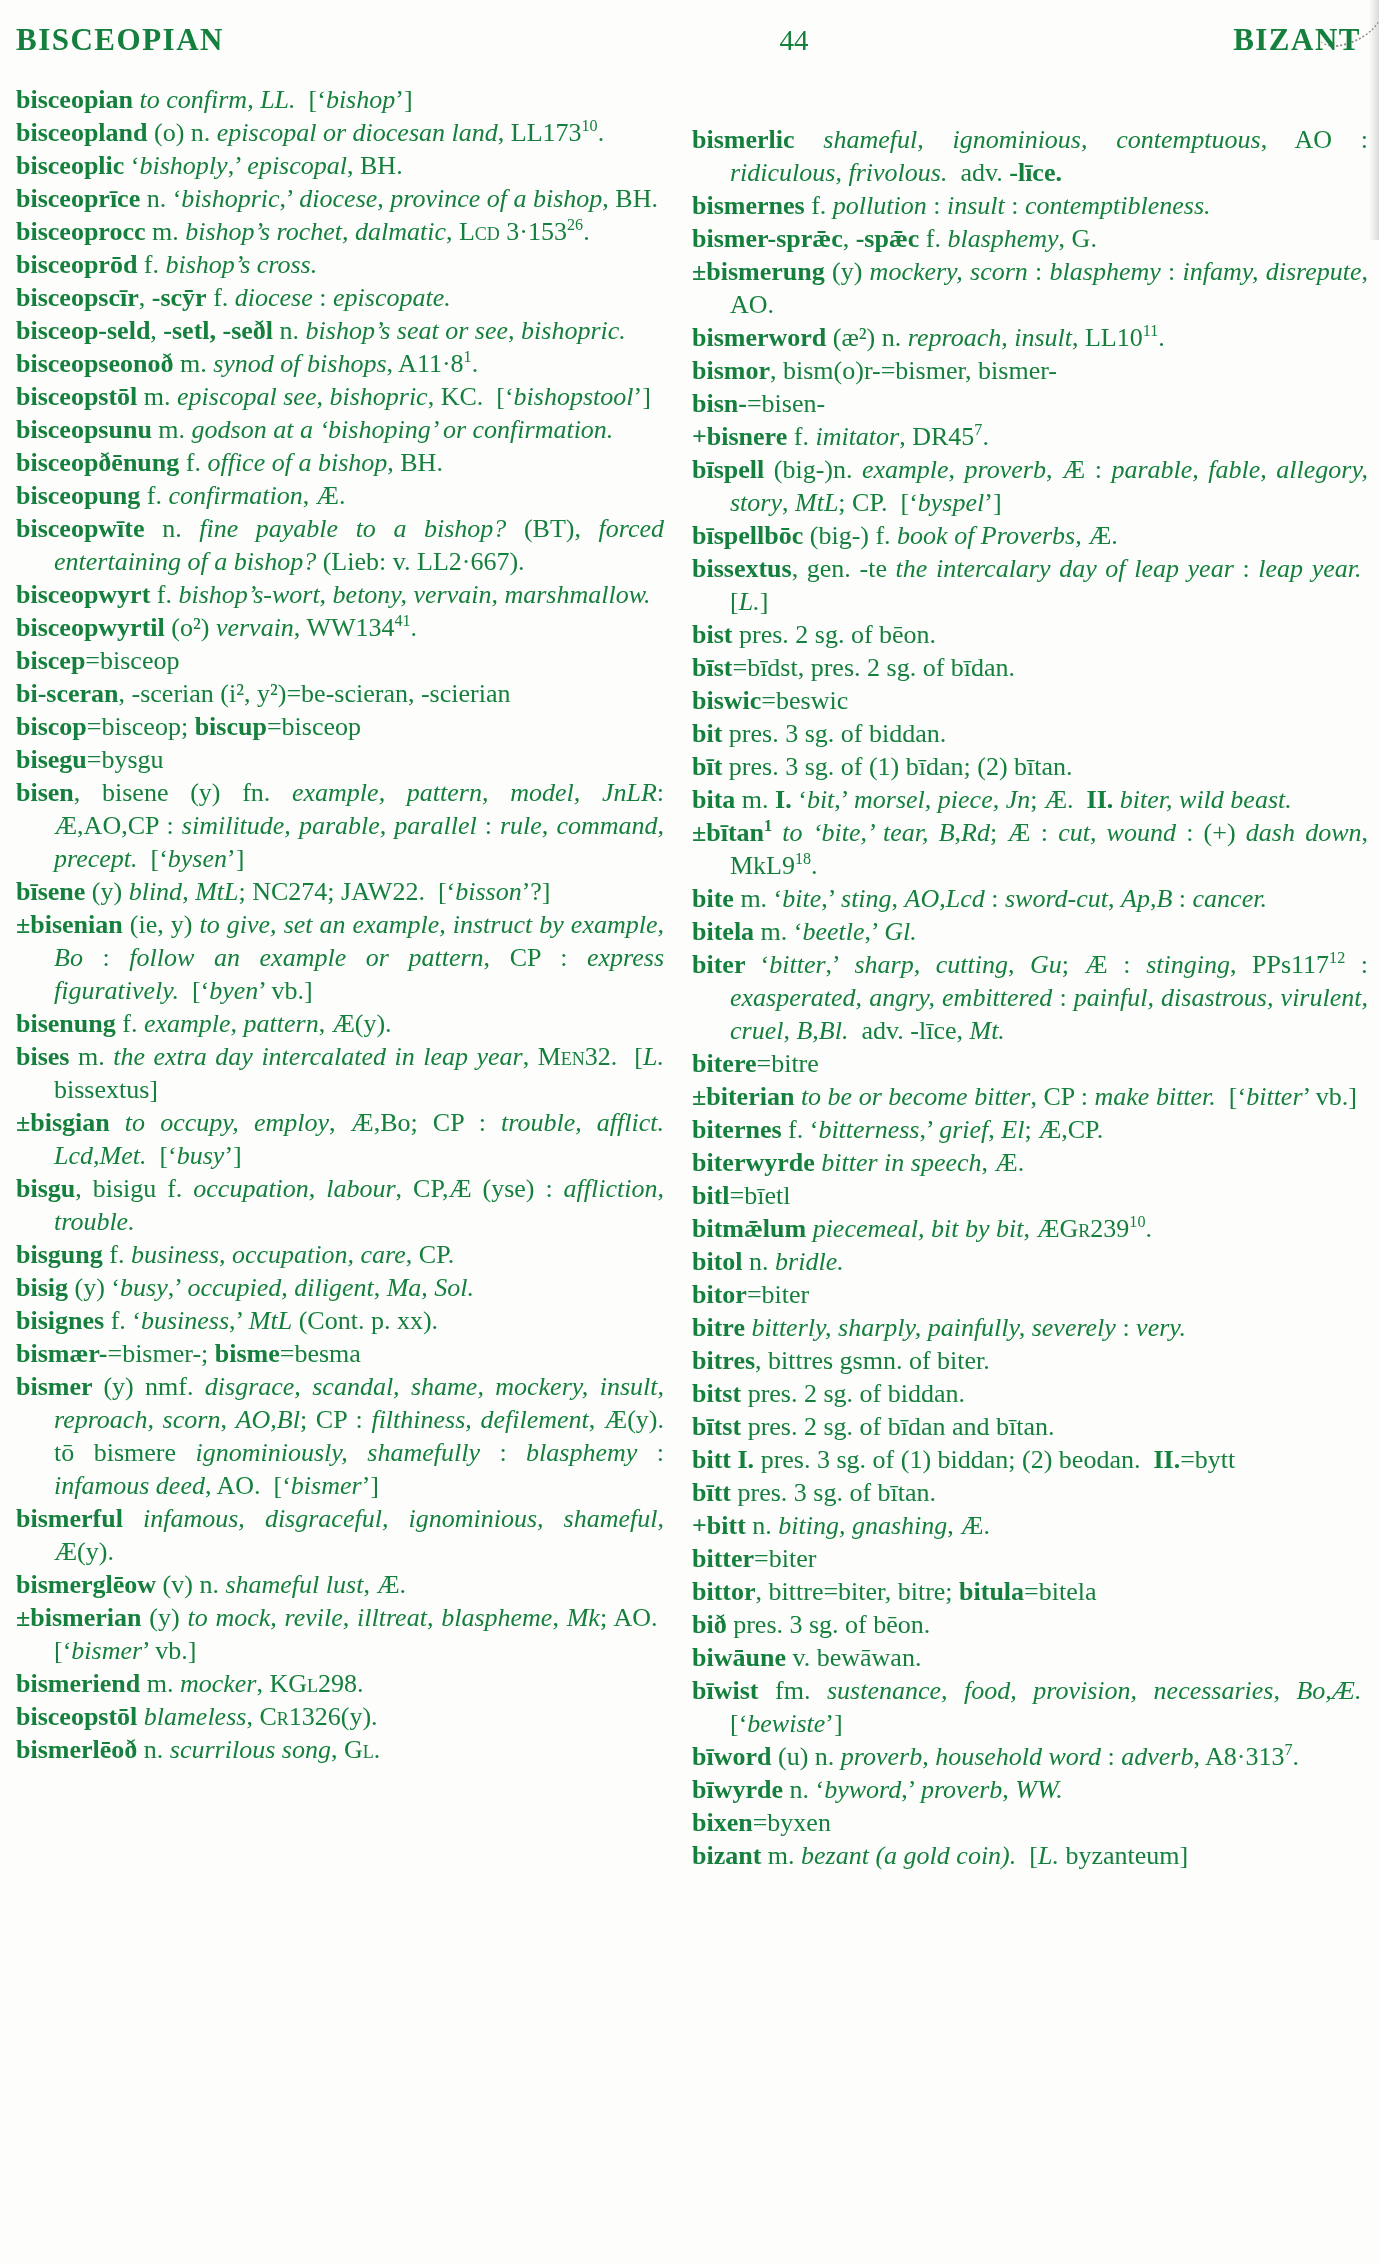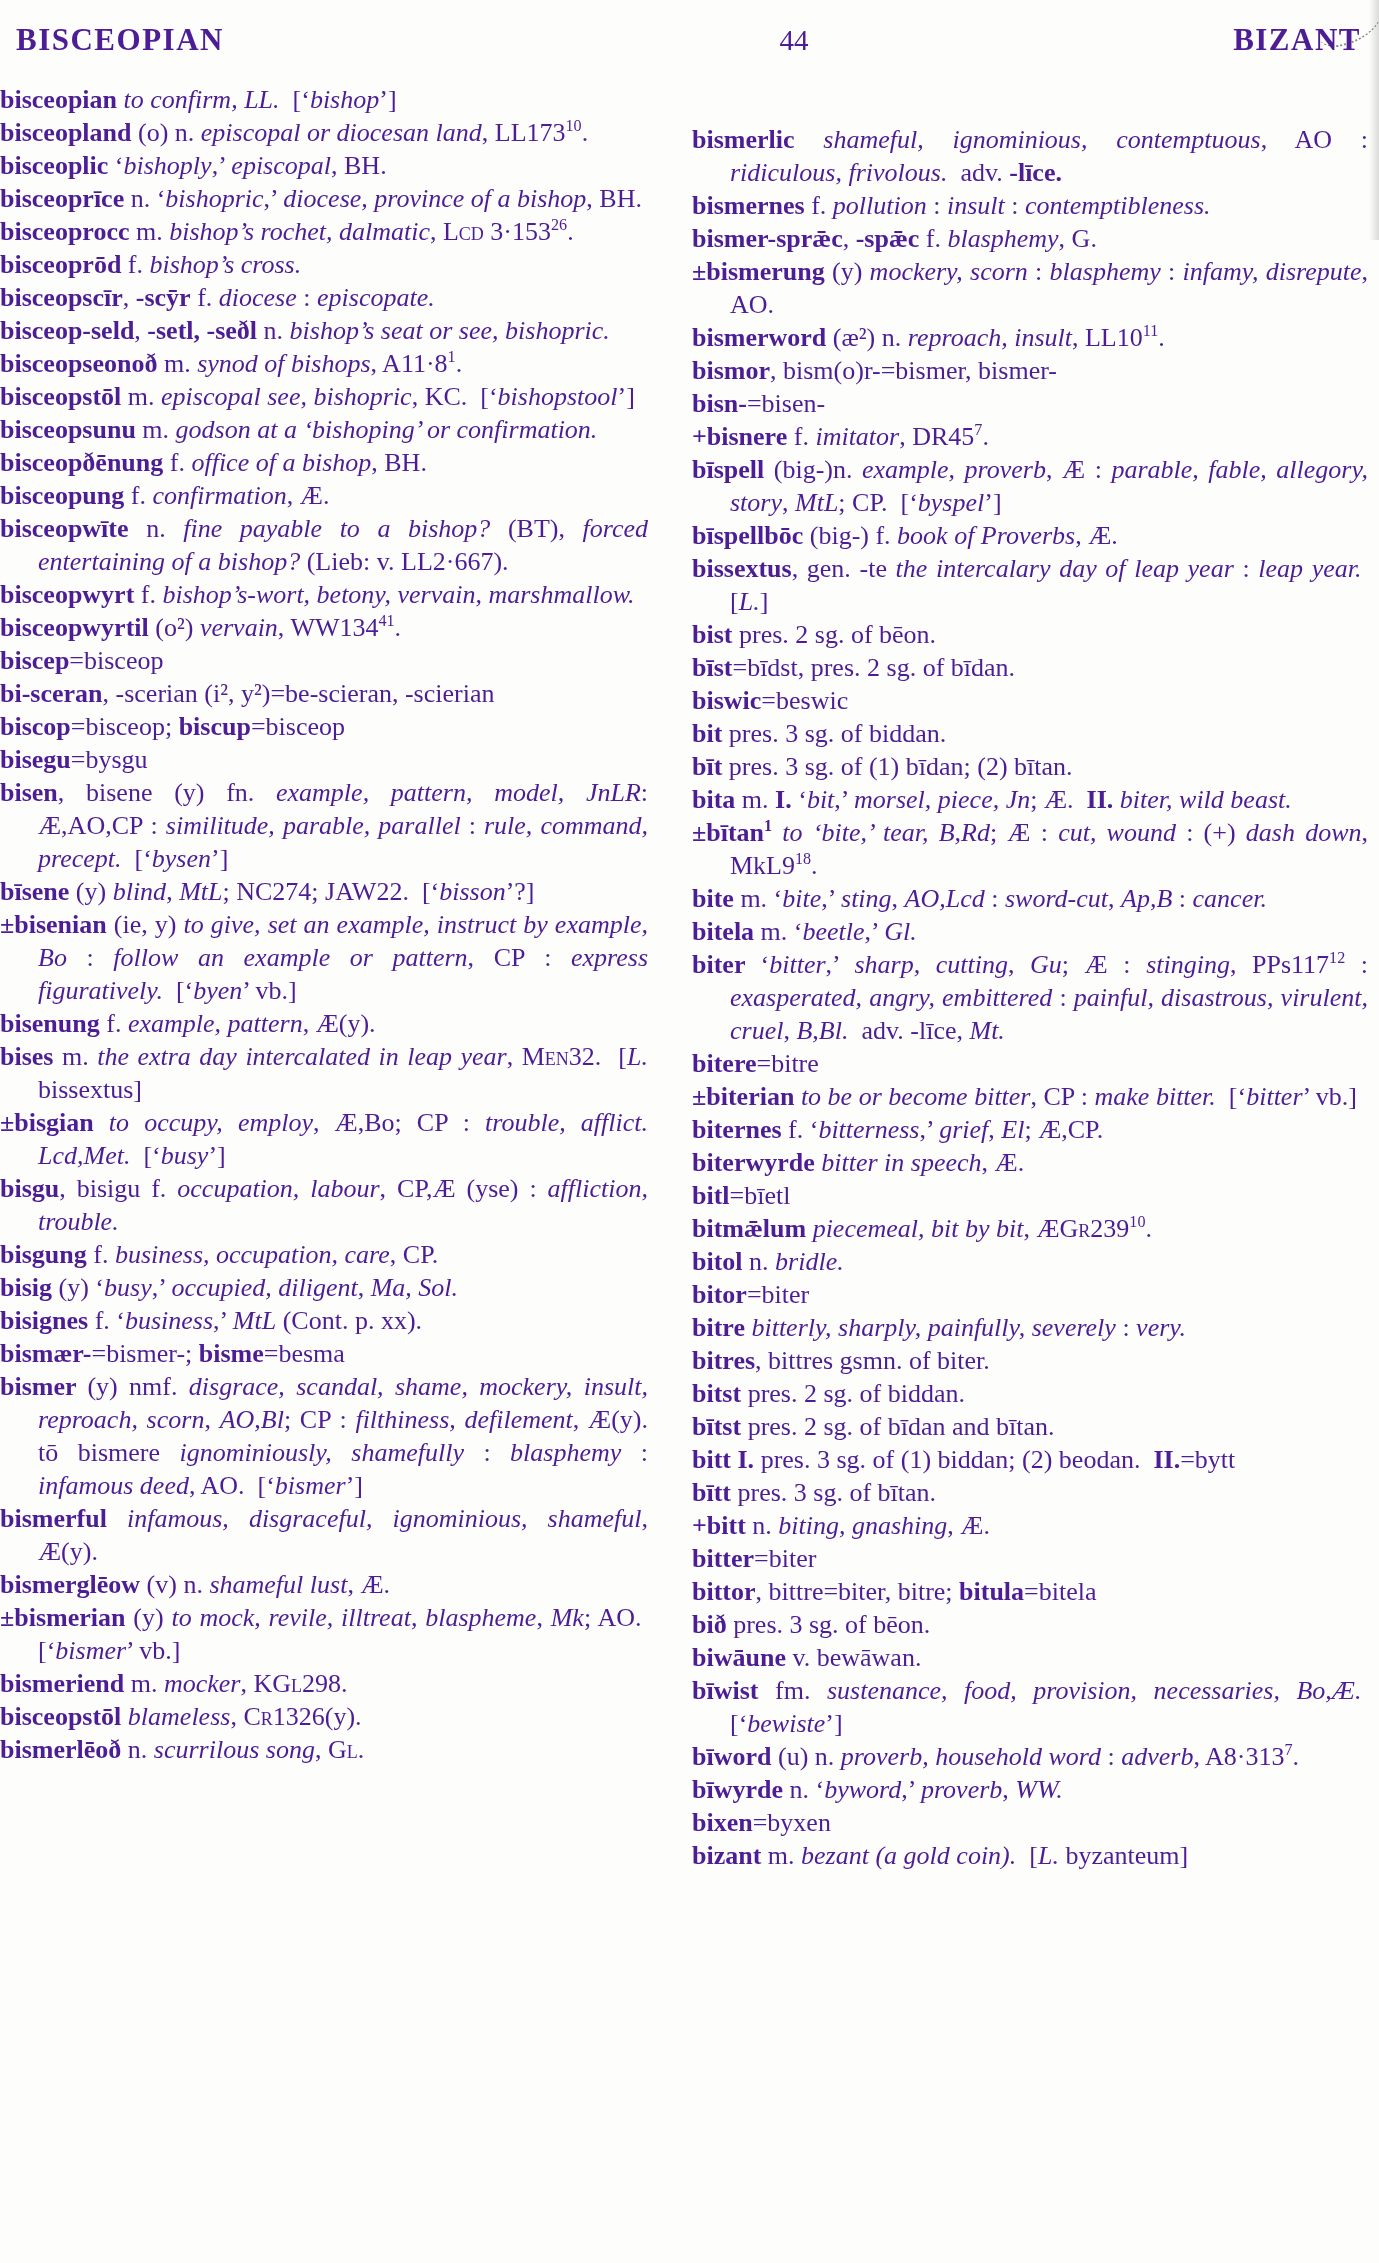--- a/index.html
+++ b/index.html
@@ -3,21 +3,21 @@
 <meta charset="utf-8">
 <style>
   html,body{margin:0;padding:0;}
   body{
     width:1379px;height:2263px;
     background:#f2f2f0;
     font-family:"Liberation Serif","DejaVu Serif",serif;
   }
   .page{
     position:relative;width:1379px;height:2263px;overflow:hidden;
-    background:#fdfdfb;color:#4c1d95;
+    background:#fdfdfb;color:#15803d;
   }
   
   .edge-shade{
     position:absolute;top:0;right:0;width:10px;height:240px;
     background:linear-gradient(to left, rgba(60,60,55,0.18), rgba(60,60,55,0));
     pointer-events:none;
   }
   .scribble{
     position:absolute;top:-4px;right:-6px;width:70px;height:46px;
     border:0;border-bottom:2px dotted rgba(40,40,40,0.55);
@@ -36,21 +36,21 @@
     font-size:29px;letter-spacing:0;
   }
   .header .hw-right{
     position:absolute;right:0;top:0;font-weight:bold;
   }
   .col{
     position:absolute;top:83px;
     font-size:26px;line-height:33px;
     text-align:justify;
   }
-  .col-left{left:0;width:648px;}
+  .col-left{left:16px;width:648px;}
   .col-right{left:692px;width:676px;margin-top:40px;}
   .entry{
     margin:0;
     padding-left:38px;text-indent:-38px;
   }
   .seg-b{font-weight:bold;}
   .seg-i{font-style:italic;}
   .seg-r{font-style:normal;}
   .seg-sc{font-variant:small-caps;}
   .seg-sup{vertical-align:super;font-size:0.62em;line-height:0;}

